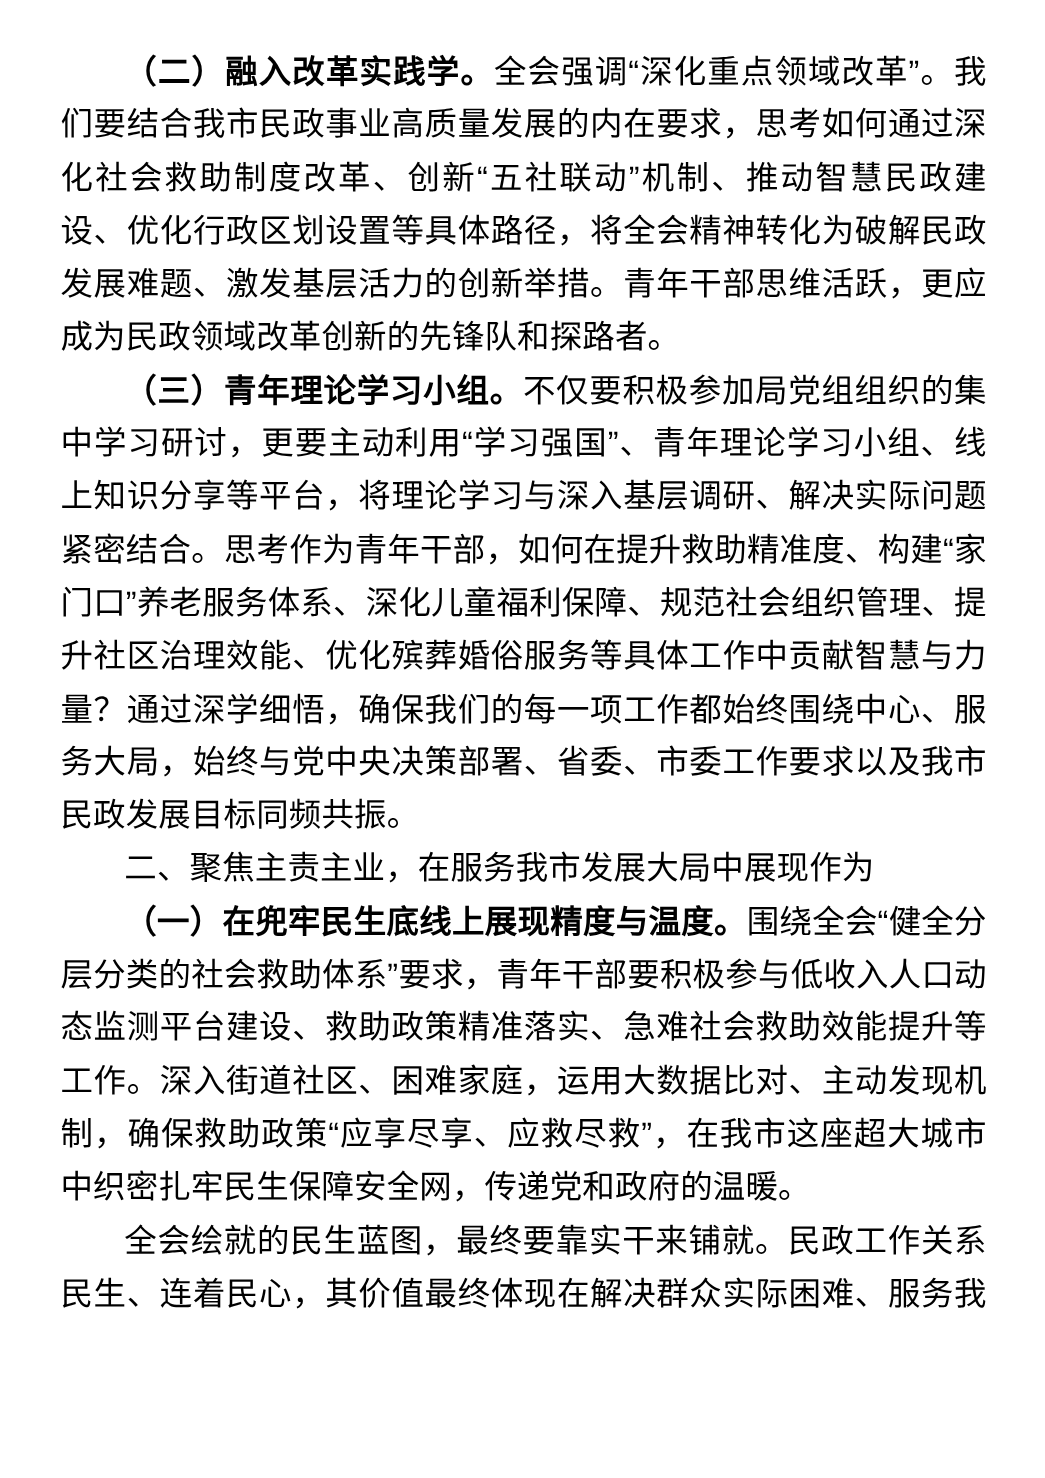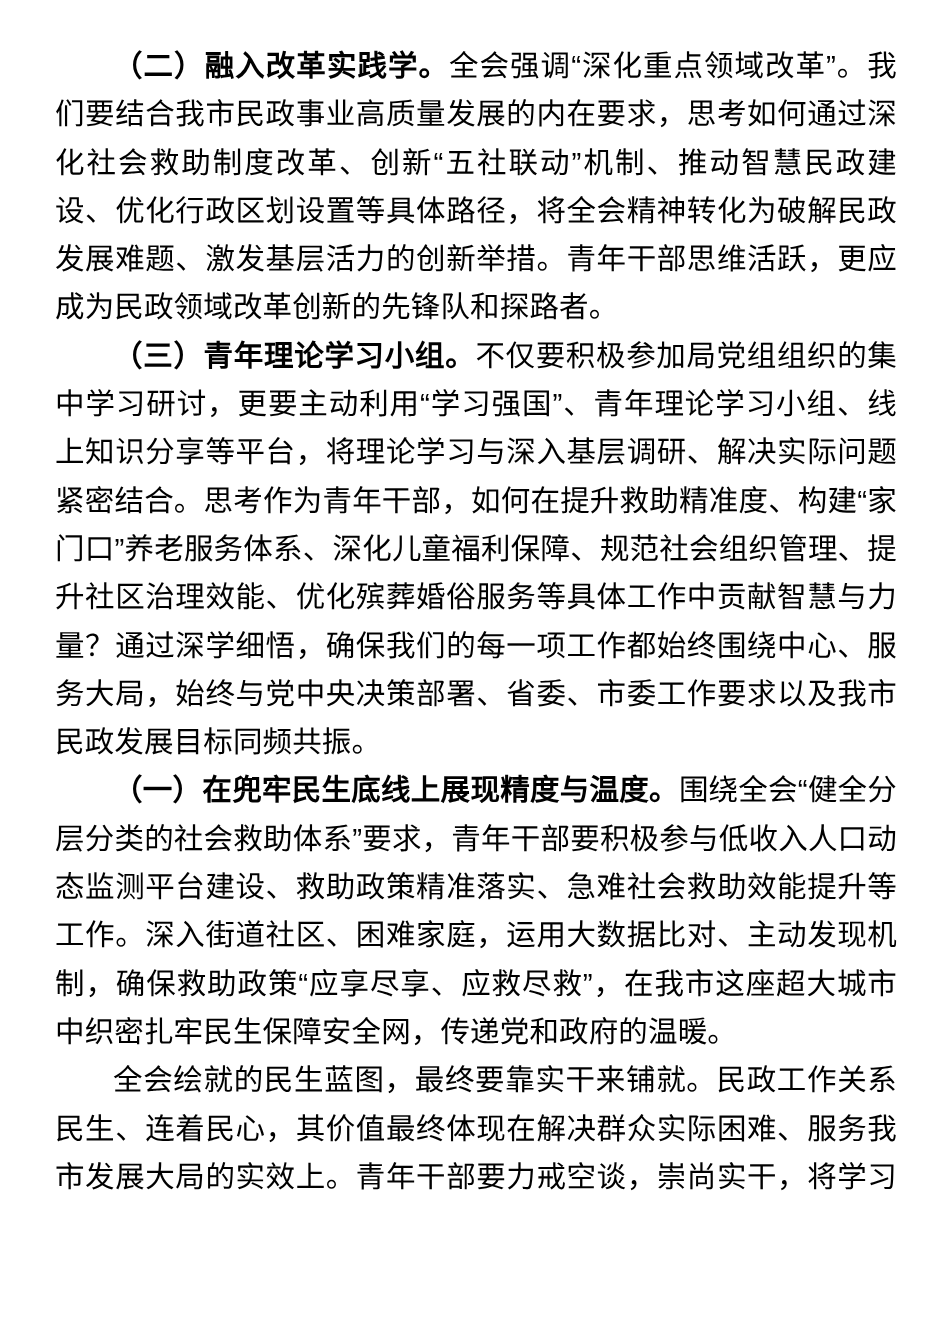--- a/index.html
+++ b/index.html
@@ -52,19 +52,20 @@
 </head>
 <body>
 
 <div id="page" style="background: rgb(255, 255, 255); color: rgb(0, 0, 0);">
   <div id="doc-body">
 
     <p class="para"><span class="lead">（二）融入改革实践学。</span><span class="txt">全会强调“深化重点领域改革”。我们要结合我市民政事业高质量发展的内在要求，思考如何通过深化社会救助制度改革、创新“五社联动”机制、推动智慧民政建设、优化行政区划设置等具体路径，将全会精神转化为破解民政发展难题、激发基层活力的创新举措。青年干部思维活跃，更应成为民政领域改革创新的先锋队和探路者。</span></p>
 
     <p class="para"><span class="lead">（三）青年理论学习小组。</span><span class="txt">不仅要积极参加局党组组织的集中学习研讨，更要主动利用“学习强国”、青年理论学习小组、线上知识分享等平台，将理论学习与深入基层调研、解决实际问题紧密结合。思考作为青年干部，如何在提升救助精准度、构建“家门口”养老服务体系、深化儿童福利保障、规范社会组织管理、提升社区治理效能、优化殡葬婚俗服务等具体工作中贡献智慧与力量？通过深学细悟，确保我们的每一项工作都始终围绕中心、服务大局，始终与党中央决策部署、省委、市委工作要求以及我市民政发展目标同频共振。</span></p>
 
+    <p class="para plain"><span class="txt">二、聚焦主责主业，在服务我市发展大局中展现作为</span></p>
 
     <p class="para"><span class="lead">（一）在兜牢民生底线上展现精度与温度。</span><span class="txt">围绕全会“健全分层分类的社会救助体系”要求，青年干部要积极参与低收入人口动态监测平台建设、救助政策精准落实、急难社会救助效能提升等工作。深入街道社区、困难家庭，运用大数据比对、主动发现机制，确保救助政策“应享尽享、应救尽救”，在我市这座超大城市中织密扎牢民生保障安全网，传递党和政府的温暖。</span></p>
 
     <p class="para plain"><span class="txt">全会绘就的民生蓝图，最终要靠实干来铺就。民政工作关系民生、连着民心，其价值最终体现在解决群众实际困难、服务我市发展大局的实效上。青年干部要力戒空谈，崇尚实干，将学习激发的热情转化为履职尽责的担当。</span></p>
 
   </div>
 </div>
 
 </body></html>

